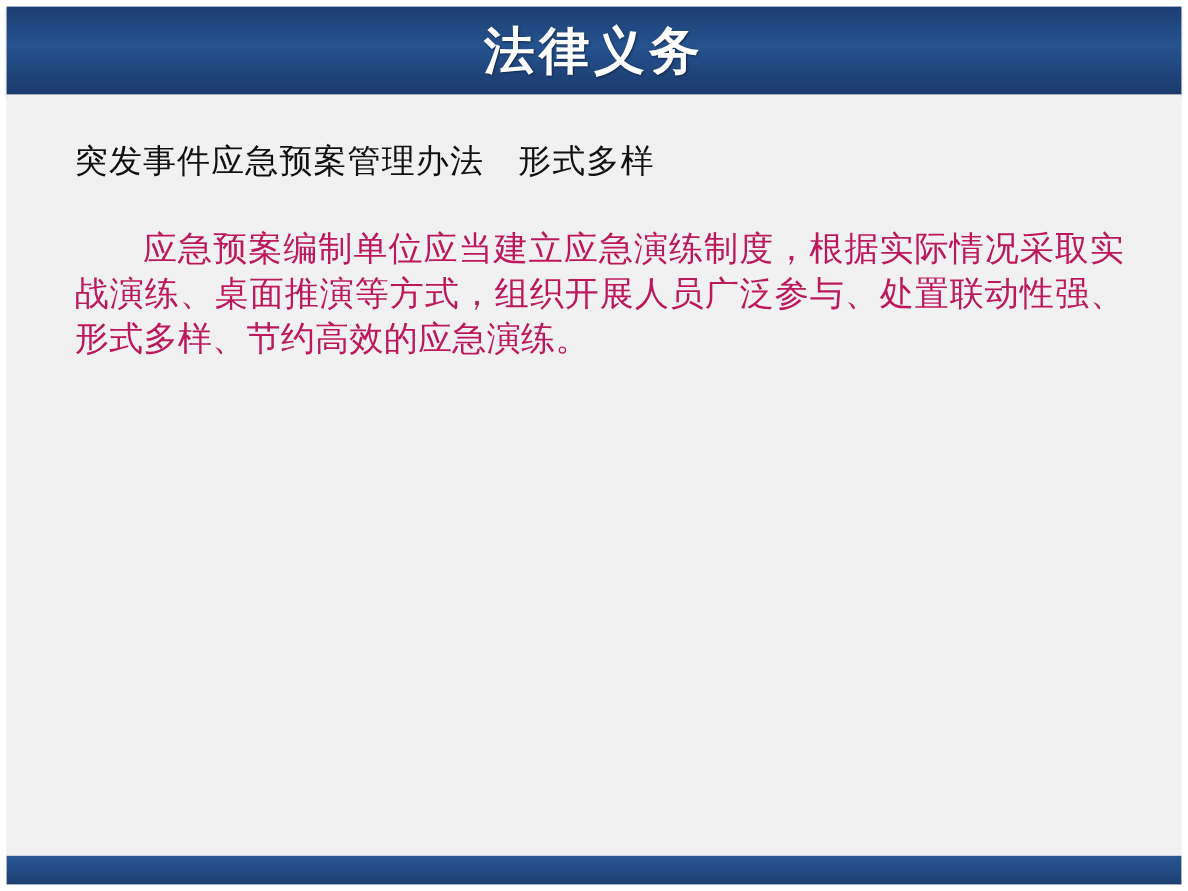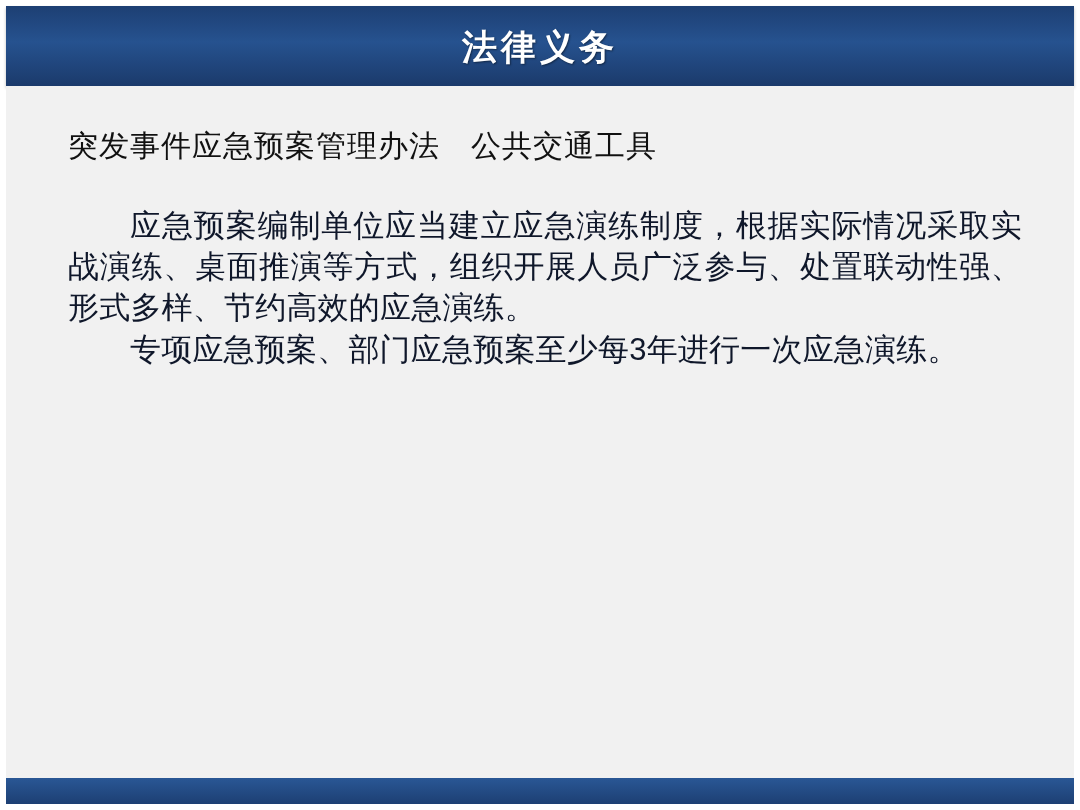--- a/index.html
+++ b/index.html
@@ -42,21 +42,21 @@
     height: 80px;
     background: linear-gradient(180deg, #1d3f73 0%, #26528f 45%, #1b3a6b 100%);
     display: flex;
     align-items: center;
     justify-content: center;
     box-sizing: border-box;
     box-shadow: 0 2px 3px rgba(0,0,0,0.25);
   }
   .title-bar .title-text {
     color: #ffffff;
-    font-size: 35px;
+    font-size: 46px;
     font-weight: bold;
     letter-spacing: 4px;
     line-height: 1;
     text-shadow: 1px 1px 2px rgba(0,0,0,0.45);
     font-family: "Liberation Sans", "DejaVu Sans", sans-serif;
   }
 
   
   .bottom-bar {
     position: absolute;
@@ -83,21 +83,21 @@
     font-size: 30px;
     color: #111111;
     letter-spacing: 1px;
     margin: 0 0 38px 0;
     font-family: "Liberation Sans", "DejaVu Sans", sans-serif;
     white-space: pre;
   }
 
   .body-para {
     font-size: 31px;
-    color: #0f172a;
+    color: #be185d;
     line-height: 1.33;
     margin: 0;
     text-indent: 2em;
     letter-spacing: 0.2px;
     font-family: "Liberation Sans", "DejaVu Sans", sans-serif;
     text-align: justify;
     text-justify: inter-ideograph;
   }
 </style>
 </head>
@@ -105,23 +105,22 @@
 
 <div class="slide">
 
   <div class="frame"></div>
 
   <div class="title-bar">
     <span class="title-text">法律义务</span>
   </div>
 
   <div class="content">
-    <p class="doc-heading">突发事件应急预案管理办法　公共交通工具</p>
+    <p class="doc-heading">突发事件应急预案管理办法　形式多样</p>
 
     <p class="body-para">应急预案编制单位应当建立应急演练制度，根据实际情况采取实战演练、桌面推演等方式，组织开展人员广泛参与、处置联动性强、形式多样、节约高效的应急演练。</p>
 
-    <p class="body-para">专项应急预案、部门应急预案至少每3年进行一次应急演练。</p>
 
   </div>
 
   <div class="bottom-bar"></div>
 
 </div>
 
 </body></html>

